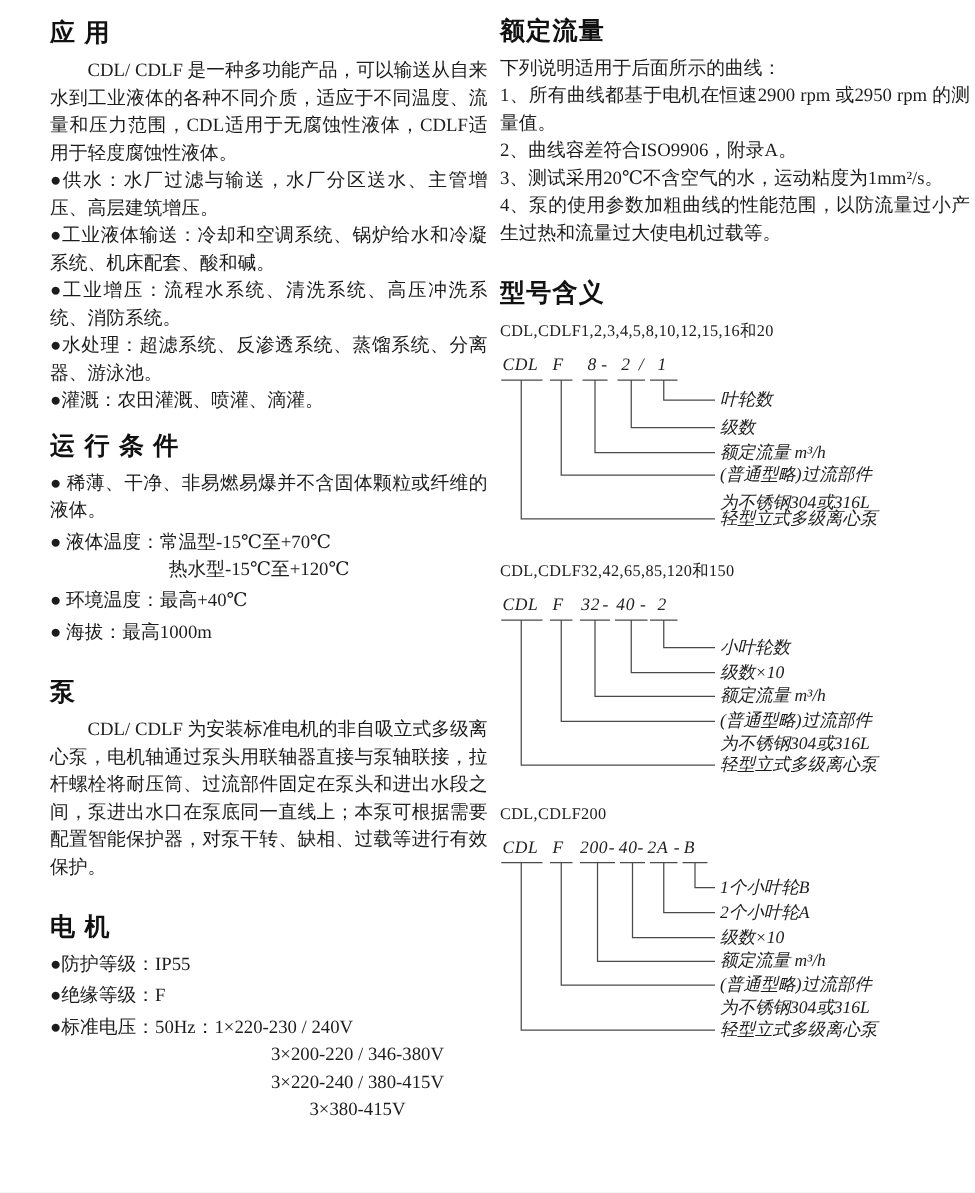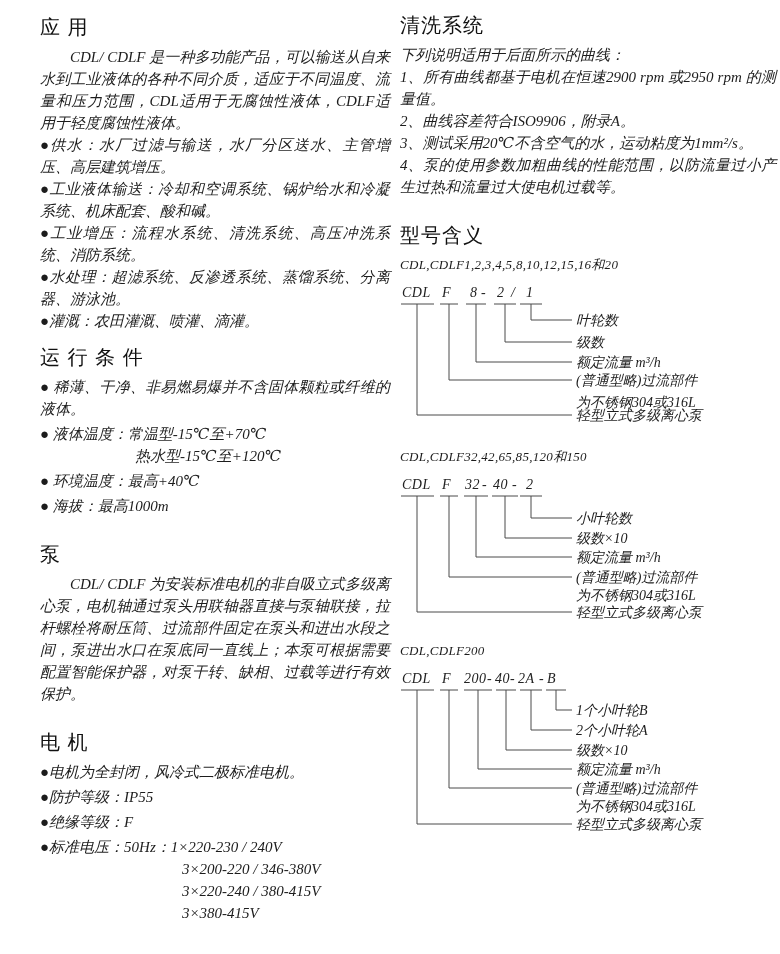--- a/index.html
+++ b/index.html
@@ -6,30 +6,30 @@
   .page{
     position:relative;width:780px;height:954px;background:#ffffff;
     color:#1c1c1c;font-family:"Liberation Serif","DejaVu Serif",serif;
     overflow:hidden;margin:0 auto;
   }
   .col{position:absolute;top:0;}
   .col-left{left:40px;width:350px;top:14px;}
   .col-right{left:400px;width:376px;top:12px;}
   .sec-title{
     font-family:"Liberation Sans","DejaVu Sans",sans-serif;
-    font-weight:400;font-size:20px;line-height:26px;color:#111;
+    font-weight:700;font-size:20px;line-height:26px;color:#111;
     margin:0 0 6px 0;letter-spacing:1px;
   }
   .mt1{margin-top:12px;}
   .mt2{margin-top:24px;}
-  p{margin:0;font-size:15px;line-height:22px;text-align:justify;font-style:italic;}
+  p{margin:0;font-size:15px;line-height:22px;text-align:justify;}
   .indent{text-indent:2em;}
   .gap{margin-top:3px;}
   .hang-temp{margin-left:95px;text-align:left;}
-  .hang-volt{margin-left:142px;text-align:left;}
+  .hang-volt{margin-left:142px;text-align:center;}
   .series{
     font-size:13px;line-height:22px;margin:2px 0 8px 0;text-align:left;
     letter-spacing:0.3px;
   }
   .series-gap{margin-top:12px;}
   .diagram{position:relative;margin:0 0 6px 0;font-style:italic;}
   .dsvg{position:absolute;left:0;top:0;}
   .dsvg path{stroke:#4a4a4a;stroke-width:1;fill:none;}
   .dcode{
     position:absolute;top:1px;font-size:14px;line-height:16px;
@@ -66,35 +66,34 @@
       <p class="gap">● 海拔：最高1000m</p>
     </div>
 
     <div>
       <h2 class="sec-title mt2">泵</h2>
       <p class="indent">CDL/ CDLF 为安装标准电机的非自吸立式多级离心泵，电机轴通过泵头用联轴器直接与泵轴联接，拉杆螺栓将耐压筒、过流部件固定在泵头和进出水段之间，泵进出水口在泵底同一直线上；本泵可根据需要配置智能保护器，对泵干转、缺相、过载等进行有效保护。</p>
     </div>
 
     <div>
       <h2 class="sec-title mt2">电 机</h2>
-      <p>●电机为全封闭，风冷式二极标准电机。</p>
       <p class="gap">●防护等级：IP55</p>
       <p class="gap">●绝缘等级：F</p>
       <p class="gap">●标准电压：50Hz：1×220-230 / 240V</p>
       <p class="hang-volt">3×200-220 / 346-380V</p>
       <p class="hang-volt">3×220-240 / 380-415V</p>
       <p class="hang-volt">3×380-415V</p>
     </div>
 
   </div>
 
   <div class="col col-right">
 
     <div>
-      <h2 class="sec-title">清洗系统</h2>
+      <h2 class="sec-title">额定流量</h2>
       <p>下列说明适用于后面所示的曲线：</p>
       <p>1、所有曲线都基于电机在恒速2900 rpm 或2950 rpm 的测量值。</p>
       <p>2、曲线容差符合ISO9906，附录A。</p>
       <p>3、测试采用20℃不含空气的水，运动粘度为1mm²/s。</p>
       <p>4、泵的使用参数加粗曲线的性能范围，以防流量过小产生过热和流量过大使电机过载等。</p>
     </div>
 
     <div>
       <h2 class="sec-title mt2">型号含义</h2>
 

